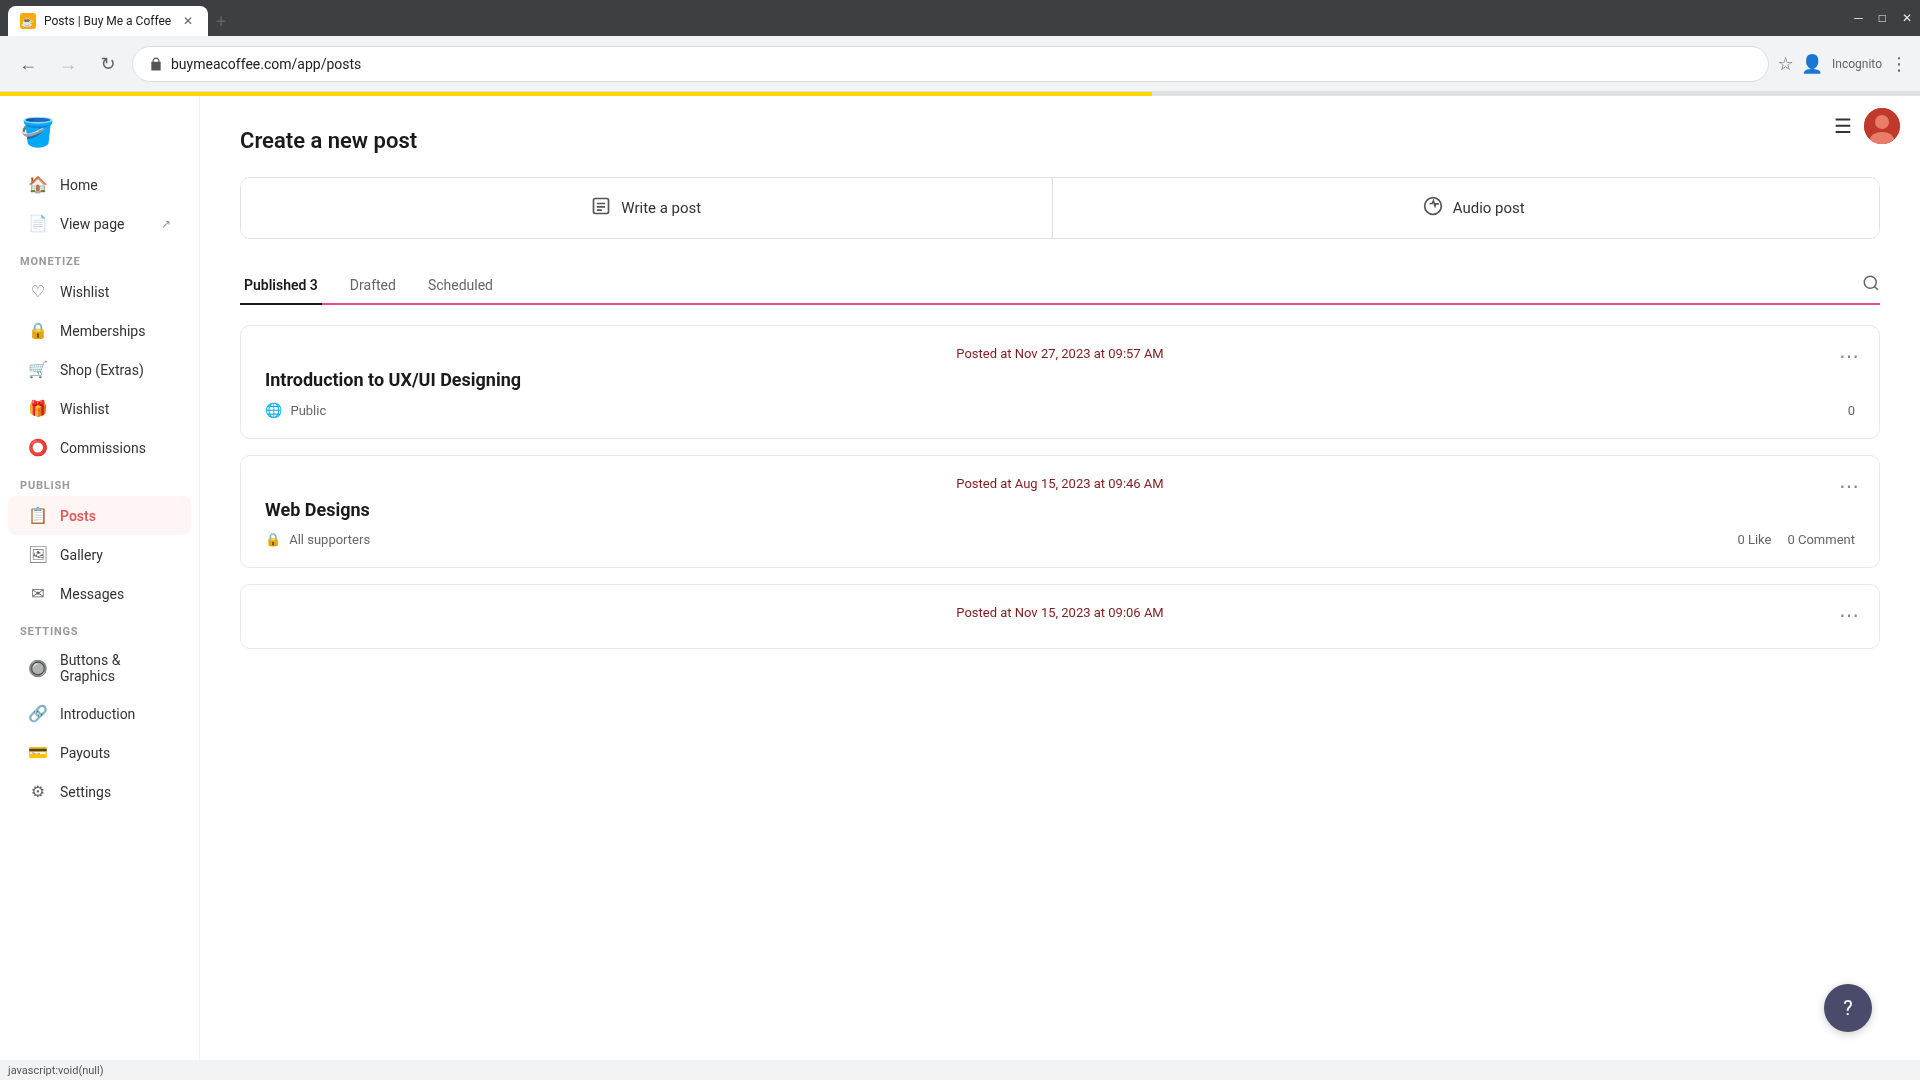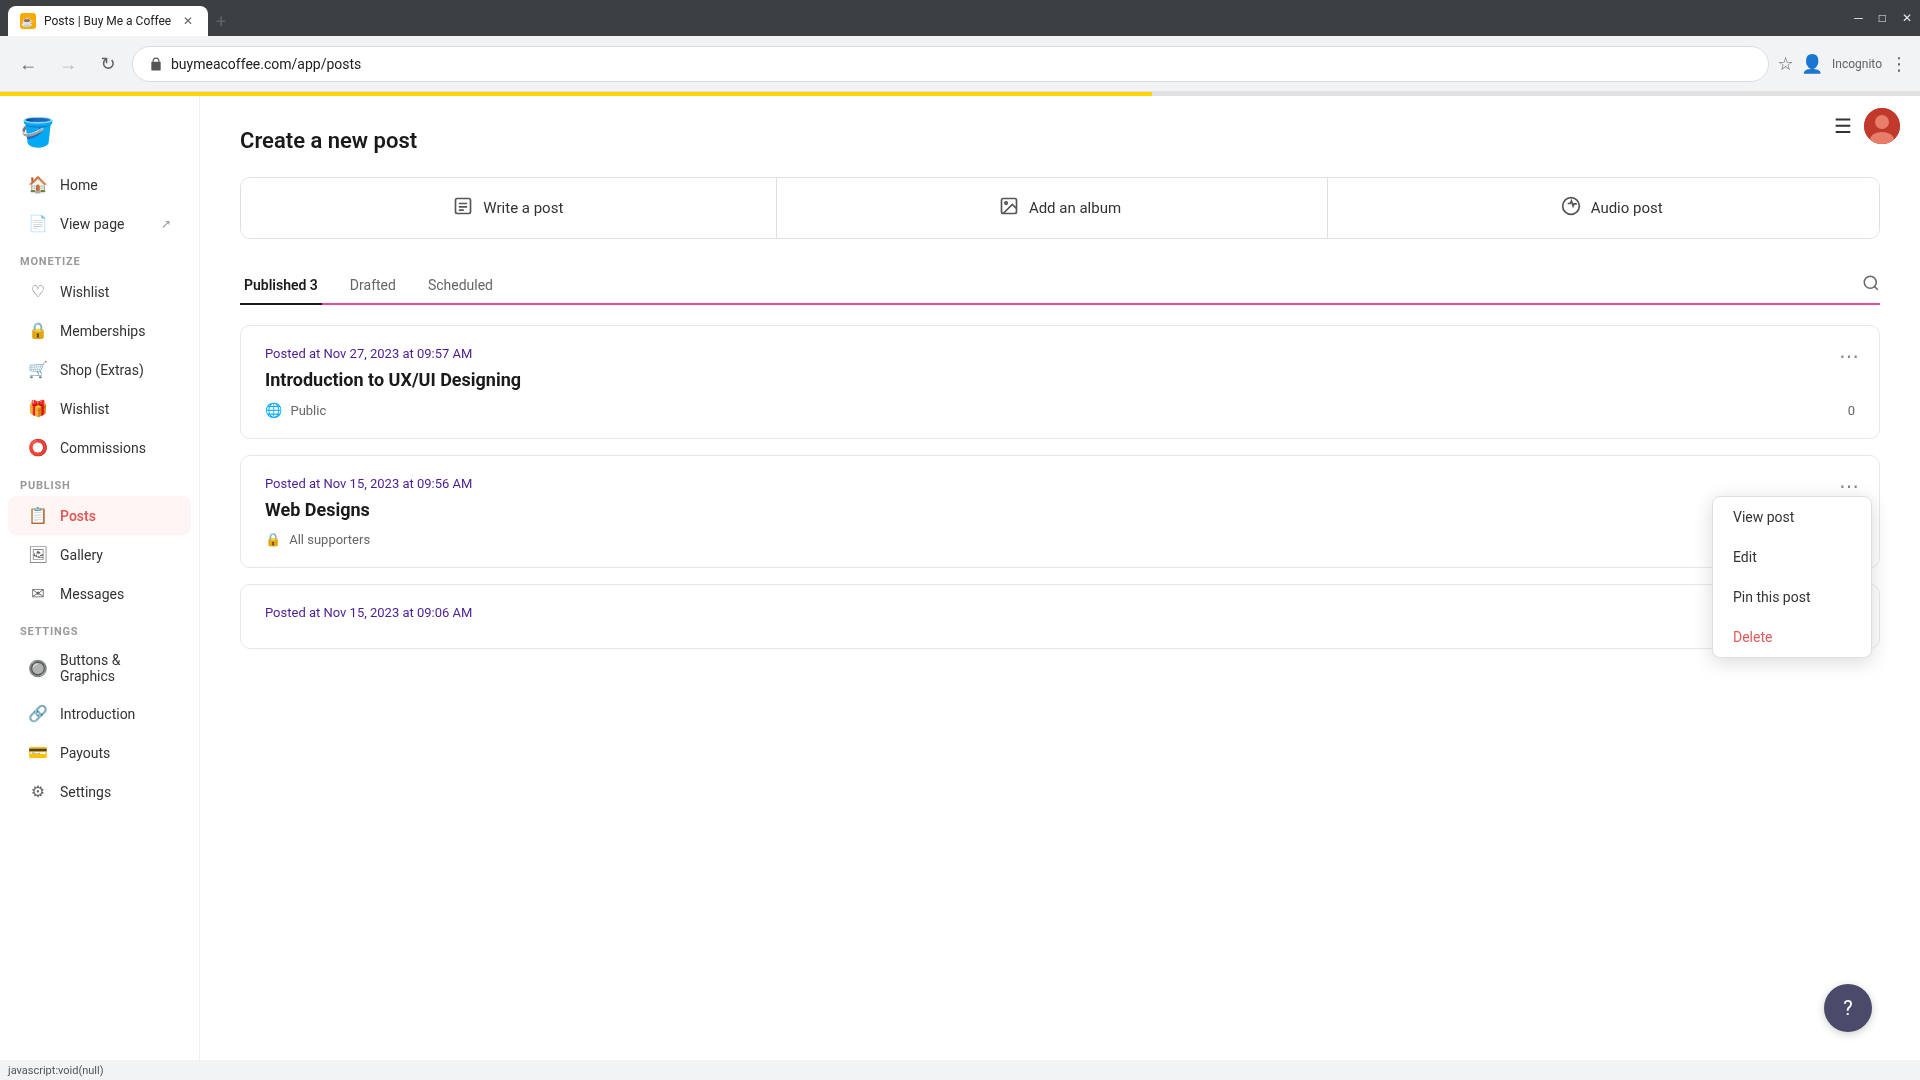--- a/index.html
+++ b/index.html
@@ -264,22 +264,23 @@
     
     .post-card {
       border: 1px solid #e8e8e8;
       border-radius: 10px;
       padding: 20px 24px;
       margin-bottom: 16px;
       position: relative;
     }
     .post-meta {
       font-size: 13px;
-      color: #4c1d95;
+      color: #7f1d1d;
       margin-bottom: 8px;
+      text-align: center;
     }
     .post-title {
       font-size: 18px;
       font-weight: 700;
       color: #1a1a1a;
       margin-bottom: 12px;
     }
     .post-footer {
       display: flex;
       align-items: center;
@@ -517,30 +518,20 @@
               <line x1="7" y1="9" x2="17" y2="9"></line>
               <line x1="7" y1="13" x2="17" y2="13"></line>
               <line x1="7" y1="17" x2="13" y2="17"></line>
             </svg>
           </span>
           <span>Write a post</span>
         </div>
         <div class="create-option">
           <span class="create-option-icon">
             <svg width="20" height="20" viewBox="0 0 24 24" fill="none" stroke="#555" stroke-width="2">
-              <rect x="3" y="3" width="18" height="18" rx="2"></rect>
-              <circle cx="8.5" cy="8.5" r="1.5"></circle>
-              <polyline points="21 15 16 10 5 21"></polyline>
-            </svg>
-          </span>
-          <span>Add an album</span>
-        </div>
-        <div class="create-option">
-          <span class="create-option-icon">
-            <svg width="20" height="20" viewBox="0 0 24 24" fill="none" stroke="#555" stroke-width="2">
               <circle cx="12" cy="12" r="10"></circle>
               <path d="M8 9h3l1.5-3 2 6 1-2.5H19"></path>
             </svg>
           </span>
           <span>Audio post</span>
         </div>
       </div>
 
       <div class="tabs-row">
         <div class="tab-item active">Published 3</div>
@@ -559,44 +550,38 @@
         <div class="post-title">Introduction to UX/UI Designing</div>
         <div class="post-footer">
           <span class="post-visibility-icon">🌐</span>
           <span>Public</span>
           <span class="post-footer-right">0</span>
         </div>
         <div class="three-dots">⋯</div>
       </div>
 
       <div class="post-card">
-        <div class="post-meta">Posted at Nov 15, 2023 at 09:56 AM</div>
+        <div class="post-meta">Posted at Aug 15, 2023 at 09:46 AM</div>
         <div class="post-title">Web Designs</div>
         <div class="post-footer">
           <span class="lock-icon">🔒</span>
           <span>All supporters</span>
           <div class="post-footer-right">
             <span>0 Like</span>
             <span>0 Comment</span>
           </div>
         </div>
         <div class="three-dots">⋯</div>
       </div>
 
       <div class="post-card" style="min-height:60px;">
         <div class="post-meta">Posted at Nov 15, 2023 at 09:06 AM</div>
         <div class="three-dots">⋯</div>
       </div>
 
-      <div class="dropdown-menu">
-        <div class="dropdown-item">View post</div>
-        <div class="dropdown-item">Edit</div>
-        <div class="dropdown-item">Pin this post</div>
-        <div class="dropdown-item delete">Delete</div>
-      </div>
     </div>
   </div>
 
   <div class="status-bar">
     <span>javascript:void(null)</span>
   </div>
 </div>
 
 <div class="help-btn">
   <span>?</span>

